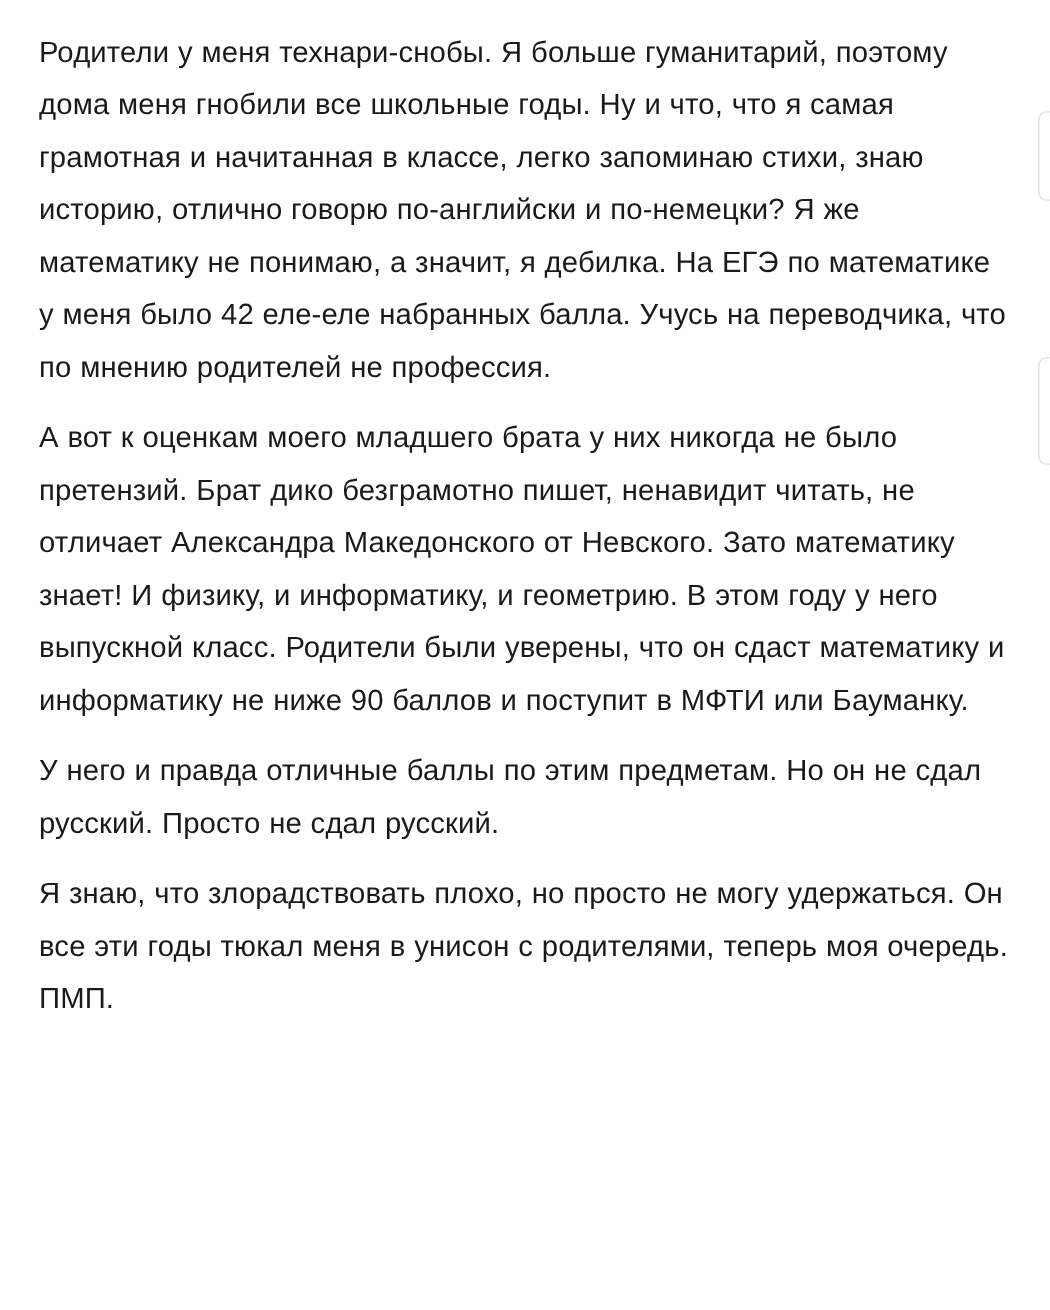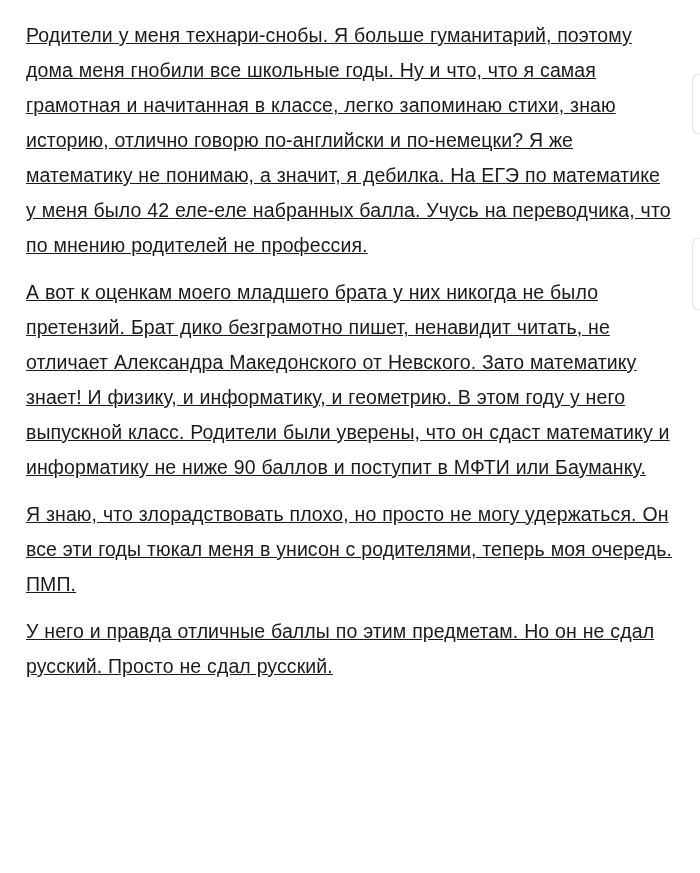--- a/index.html
+++ b/index.html
@@ -14,21 +14,20 @@
     color: #1a1a1a;
     overflow: hidden;
     position: relative;
   }
   .page {
     width: 700px;
     height: 873px;
     box-sizing: border-box;
     padding: 18px 26px 10px 26px;
     position: relative;
-    text-decoration: underline;
   }
   .para {
     font-size: 19.5px;
     line-height: 35px;
     letter-spacing: 0.1px;
     margin: 0;
     text-align: left;
     word-spacing: 0.3px;
   }
   .para + .para {
@@ -52,17 +51,17 @@
     top: 238px;
     height: 70px;
   }
 </style>
 </head>
 <body>
 
 <div class="page">
   <p class="para">Родители у меня технари-снобы. Я больше гуманитарий, поэтому дома меня гнобили все школьные годы. Ну и что, что я самая грамотная и начитанная в классе, легко запоминаю стихи, знаю историю, отлично говорю по-английски и по-немецки? Я же математику не понимаю, а значит, я дебилка. На ЕГЭ по математике у меня было 42 еле-еле набранных балла. Учусь на переводчика, что по мнению родителей не профессия.</p>
   <p class="para">А вот к оценкам моего младшего брата у них никогда не было претензий. Брат дико безграмотно пишет, ненавидит читать, не отличает Александра Македонского от Невского. Зато математику знает! И физику, и информатику, и геометрию. В этом году у него выпускной класс. Родители были уверены, что он сдаст математику и информатику не ниже 90 баллов и поступит в МФТИ или Бауманку.</p>
+  <p class="para">У него и правда отличные баллы по этим предметам. Но он не сдал русский. Просто не сдал русский.</p>
   <p class="para">Я знаю, что злорадствовать плохо, но просто не могу удержаться. Он все эти годы тюкал меня в унисон с родителями, теперь моя очередь. ПМП.</p>
-  <p class="para">У него и правда отличные баллы по этим предметам. Но он не сдал русский. Просто не сдал русский.</p>
   <div class="edge-artifact top"></div>
   <div class="edge-artifact bottom"></div>
 </div>
 
 </body></html>

